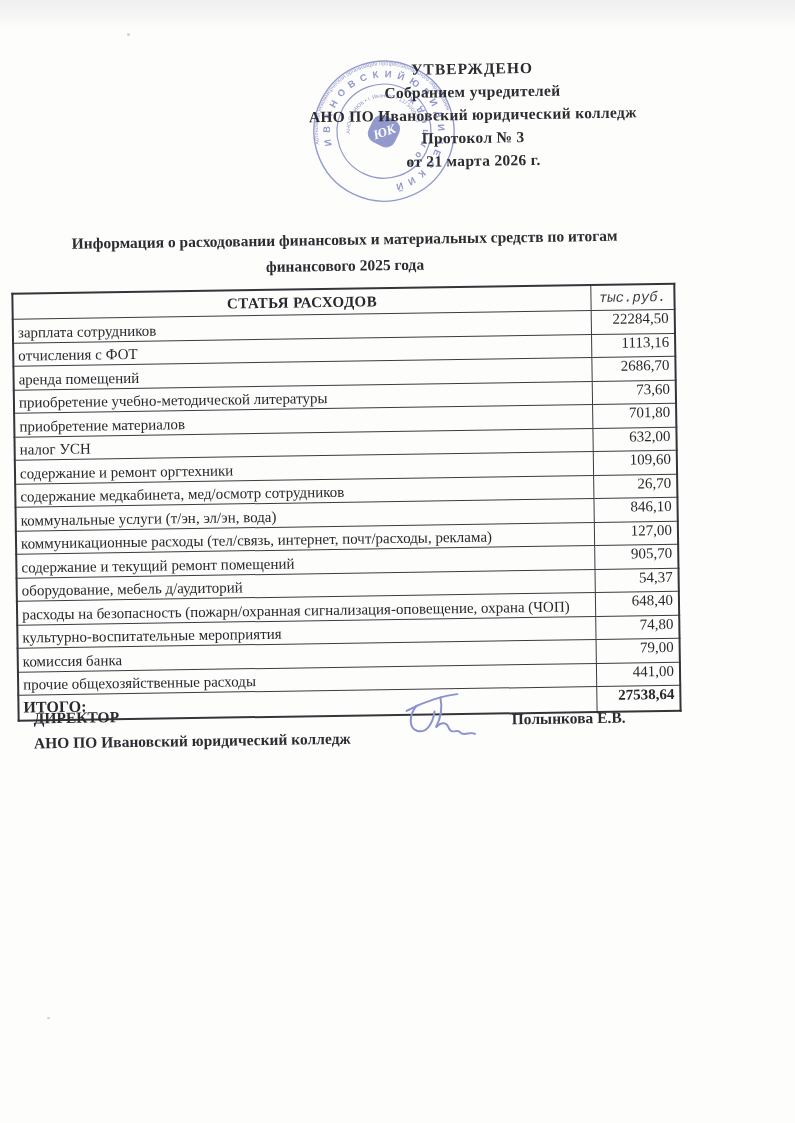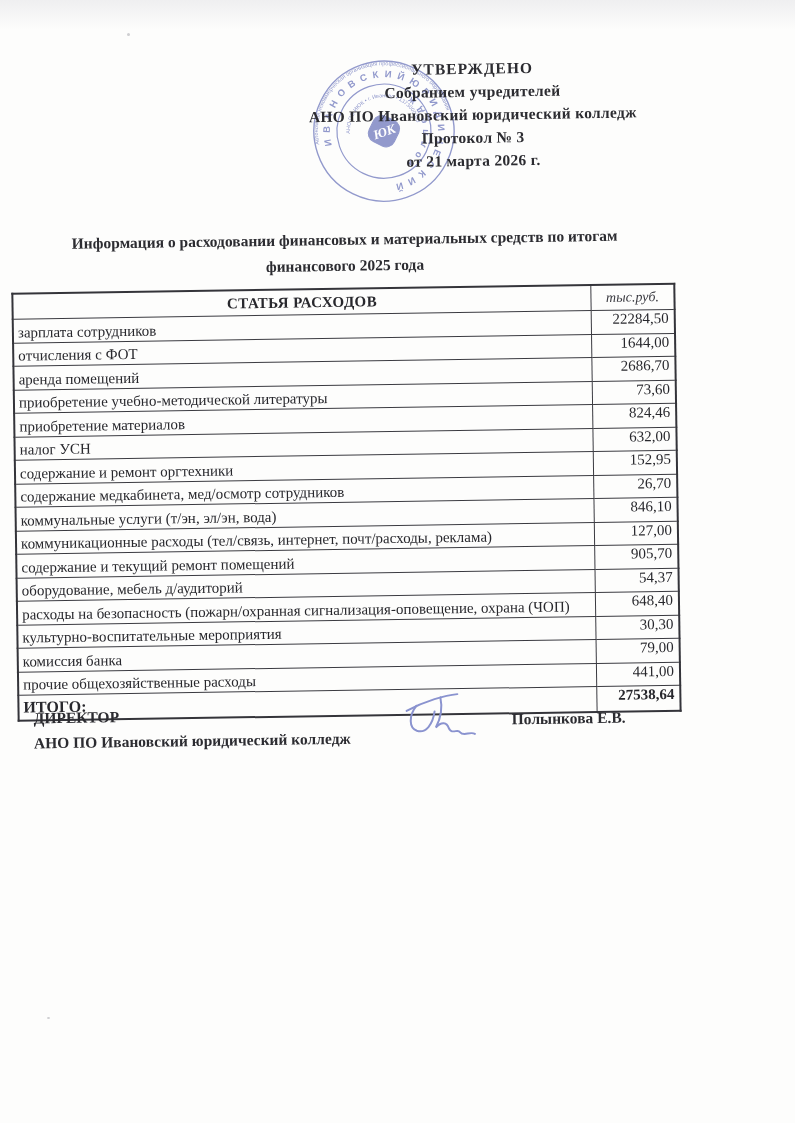--- a/index.html
+++ b/index.html
@@ -36,21 +36,21 @@
   
   .expense-table {
     position:absolute; top:287px; left:14px; width:664px;
     border-collapse:collapse; table-layout:fixed;
     font-size:15px; color:#28282d;
   }
   .expense-table th, .expense-table td { border:1.6px solid #3a3a40; }
   .expense-table { border:2.4px solid #34343a; }
   th.col-label { text-align:center; font-weight:bold; font-size:15px; height:22px; letter-spacing:0.4px; }
   th.col-unit  {
-    width:80px; font-family:Liberation Serif, serif; font-style:italic;
+    width:80px; font-family:Liberation Mono, monospace; font-style:italic;
     font-weight:normal; font-size:14px; text-align:center; color:#3a3a40;
   }
   td.lbl { height:20.5px; padding:1px 4px 1px 4px; vertical-align:bottom; white-space:nowrap; overflow:hidden; }
   td.val { width:80px; text-align:right; padding:0 5px 0 0; vertical-align:top; }
   tr.total-row td { font-weight:bold; }
   tr.total-row td.lbl { font-size:16px; height:22px; vertical-align:middle; }
 
   
   .footer-director {
     position:absolute; top:700px; left:30px; font-weight:bold;
@@ -117,41 +117,41 @@
           <tr>
         <th class="col-label">СТАТЬЯ РАСХОДОВ</th>
         <th class="col-unit">тыс.руб.</th>
       </tr>
       <tr>
         <td class="lbl">зарплата сотрудников</td>
         <td class="val">22284,50</td>
       </tr>
       <tr>
         <td class="lbl">отчисления с ФОТ</td>
-        <td class="val">1644,00</td>
+        <td class="val">1113,16</td>
       </tr>
       <tr>
         <td class="lbl">аренда помещений</td>
         <td class="val">2686,70</td>
       </tr>
       <tr>
         <td class="lbl">приобретение учебно-методической литературы</td>
         <td class="val">73,60</td>
       </tr>
       <tr>
         <td class="lbl">приобретение материалов</td>
-        <td class="val">824,46</td>
+        <td class="val">701,80</td>
       </tr>
       <tr>
         <td class="lbl">налог УСН</td>
         <td class="val">632,00</td>
       </tr>
       <tr>
         <td class="lbl">содержание и ремонт оргтехники</td>
-        <td class="val">152,95</td>
+        <td class="val">109,60</td>
       </tr>
       <tr>
         <td class="lbl">содержание медкабинета, мед/осмотр сотрудников</td>
         <td class="val">26,70</td>
       </tr>
       <tr>
         <td class="lbl">коммунальные услуги (т/эн, эл/эн, вода)</td>
         <td class="val">846,10</td>
       </tr>
       <tr>
@@ -165,21 +165,21 @@
       <tr>
         <td class="lbl">оборудование, мебель д/аудиторий</td>
         <td class="val">54,37</td>
       </tr>
       <tr>
         <td class="lbl">расходы на безопасность (пожарн/охранная сигнализация-оповещение,  охрана (ЧОП)</td>
         <td class="val">648,40</td>
       </tr>
       <tr>
         <td class="lbl">культурно-воспитательные мероприятия</td>
-        <td class="val">30,30</td>
+        <td class="val">74,80</td>
       </tr>
       <tr>
         <td class="lbl">комиссия банка</td>
         <td class="val">79,00</td>
       </tr>
       <tr>
         <td class="lbl">прочие общехозяйственные расходы</td>
         <td class="val">441,00</td>
       </tr>
       <tr class="total-row">

